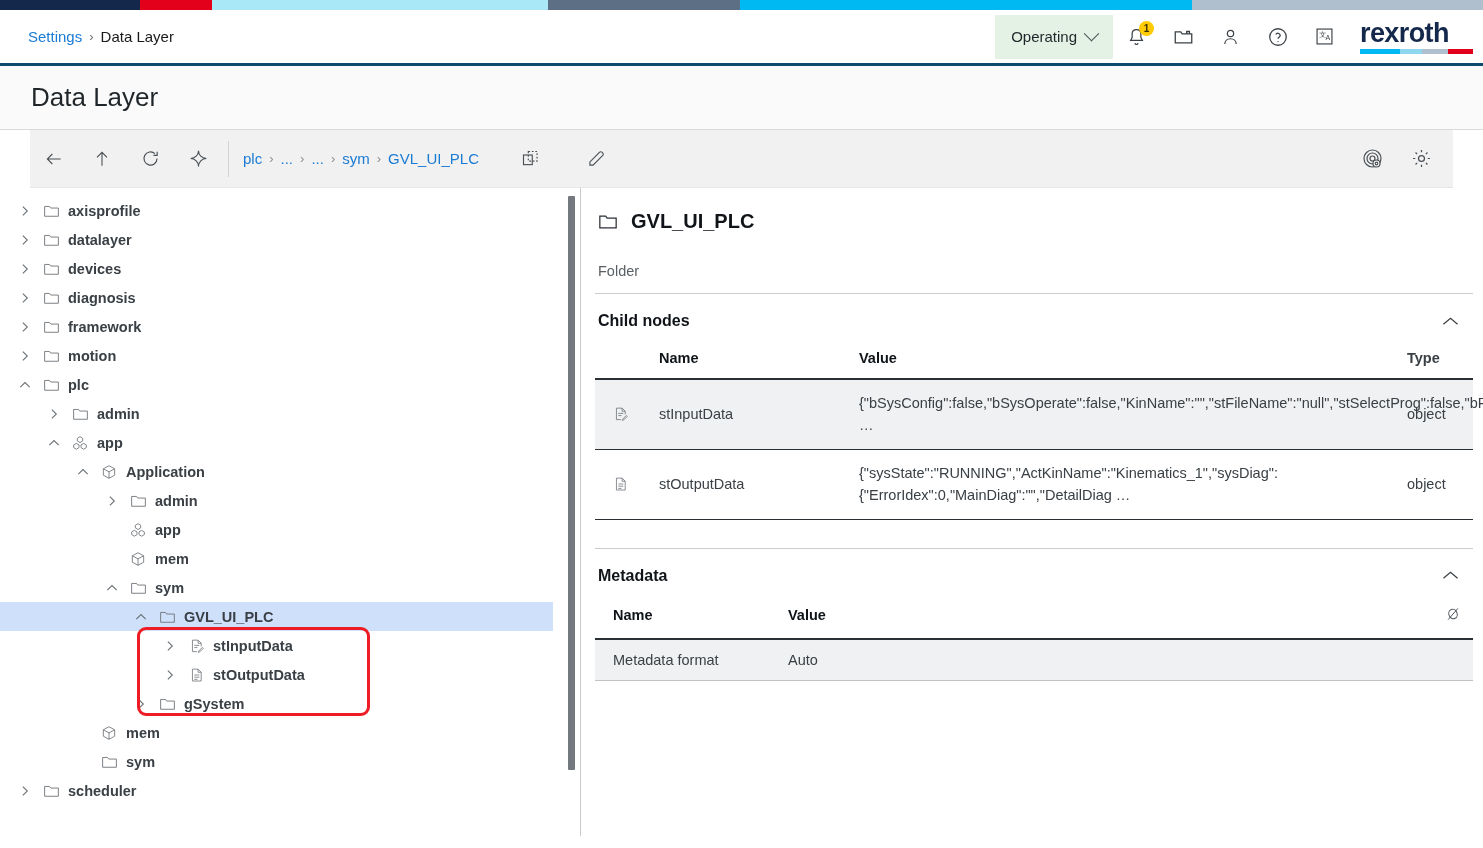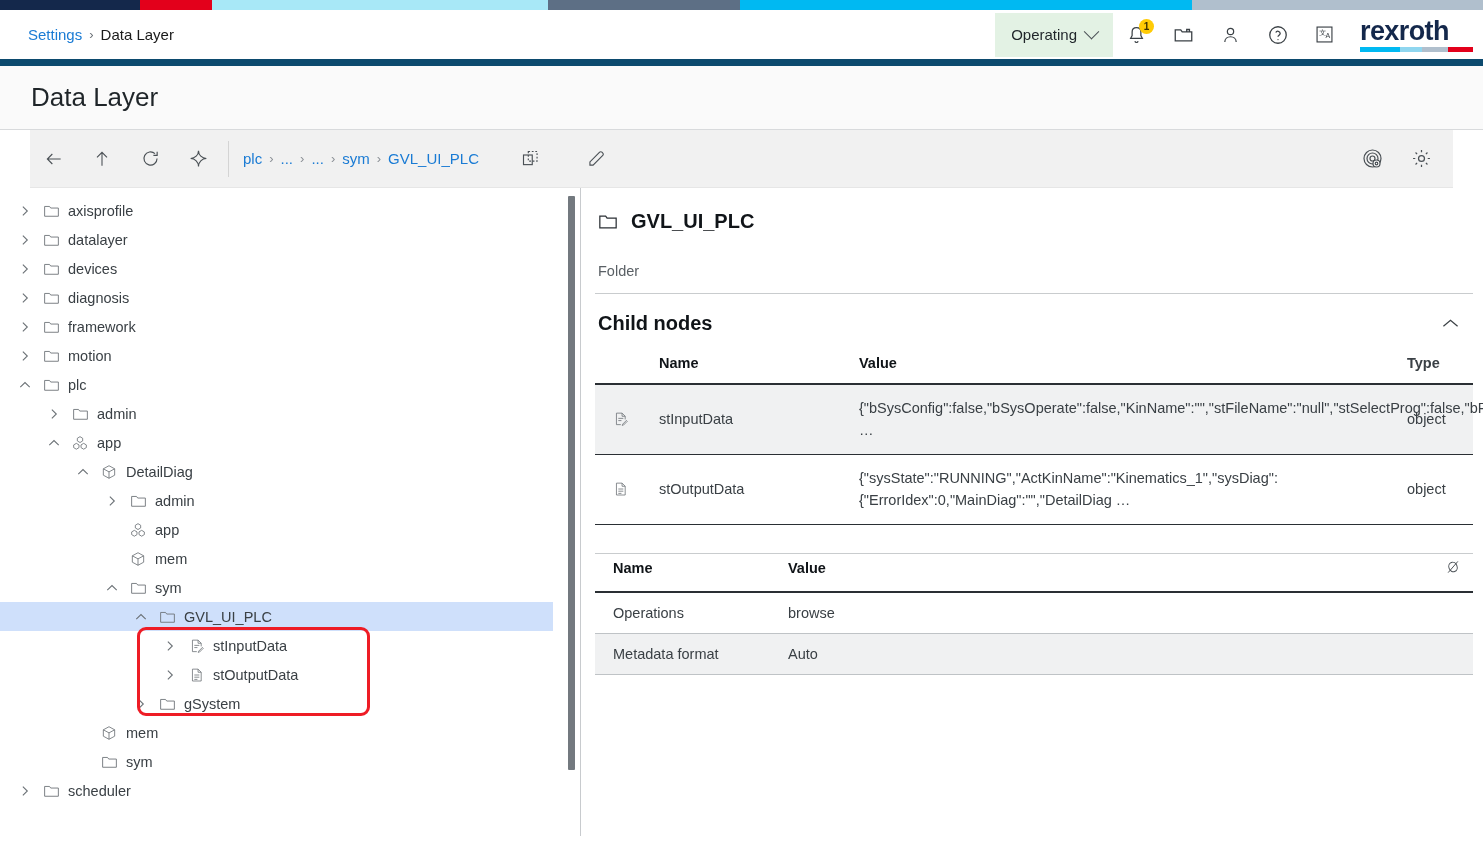--- a/index.html
+++ b/index.html
@@ -12,21 +12,21 @@
   }
   .app { position: relative; width: 1483px; height: 848px; }
 
   
   .colorstrip { display: flex; height: 10px; width: 100%; }
   .colorstrip span { display: block; height: 100%; }
 
   
   .header {
     height: 56px; display: flex; align-items: center;
-    border-bottom: 7px solid #0c4a6e; background: #fff;
+    border-bottom: 3px solid #0c4a6e; background: #fff;
     padding-left: 28px;
   }
   .breadcrumb-top { font-size: 15px; display: flex; align-items: center; gap: 7px; }
   .breadcrumb-top .crumb-link { color: #1a7bd4; cursor: pointer; }
   .breadcrumb-top .crumb-sep { color: #6a7075; font-size: 13px; }
   .breadcrumb-top .crumb-cur { color: #1a1a1a; }
 
   .header-right { margin-left: auto; display: flex; align-items: center; height: 100%; }
   .operating-btn {
     background: #e3f2e4; height: 44px; display: flex; align-items: center;
@@ -79,31 +79,31 @@
 
   
   .tnode { height: 29px; display: flex; align-items: center; font-size: 14.5px;
            color: #3a4045; cursor: pointer; position: relative; }
   .tnode.sel { background: #cfe0fb; }
   .twist { width: 26px; display: flex; align-items: center; justify-content: center;
            flex: 0 0 26px; }
   .twist.empty { visibility: hidden; }
   .ticon { width: 26px; display: flex; align-items: center; justify-content: center;
            flex: 0 0 26px; }
-  .tlabel { padding-left: 4px; white-space: nowrap; }
+  .tlabel { padding-left: 4px; white-space: nowrap; font-weight: bold; }
   .redbox { position: absolute; border: 3px solid #ee1c25; border-radius: 9px;
             pointer-events: none; z-index: 3; }
 
   
   .d-title { display: flex; align-items: center; gap: 13px; font-size: 20px;
              font-weight: bold; color: #101418; margin-bottom: 30px; padding-left: 3px; }
   .d-sub { font-size: 14.5px; color: #5a6065; padding-left: 3px; padding-bottom: 14px;
            border-bottom: 1px solid #c9ccce; }
   .sect-head { display: flex; align-items: center; padding: 18px 14px 16px 3px;
-               font-size: 20px; font-weight: bold; color: #101418; }
+               font-size: 16px; font-weight: bold; color: #101418; }
   .sect-head .caret { margin-left: auto; cursor: pointer; color: #3a4045; }
   table { width: 100%; border-collapse: collapse; }
   th { font-size: 14.5px; font-weight: bold; color: #101418; text-align: left;
        padding: 4px 8px 12px 8px; }
   .child-tbl th { border-bottom: 2px solid #2a2f34; }
   .meta-tbl th { border-bottom: 2px solid #2a2f34; }
   td { font-size: 14.5px; color: #3a4045; padding: 12px 8px; vertical-align: middle; }
   .child-tbl tr.alt td, .meta-tbl tr.alt td { background: #f0f1f2; }
   .child-tbl td { border-bottom: 1px solid #2a2f34; line-height: 1.55; }
   .meta-tbl td { border-bottom: 1px solid #bfc3c6; }
@@ -402,21 +402,21 @@
                 <path d="M1.5 9.5L7 4.2l5.5 5.3"></path>
               </svg>
             </div>
             <div class="ticon">
               <svg fill="none" stroke="#6a7075" stroke-width="1.25" viewBox="0 0 24 24" width="16" height="16">
                 <path d="M12 2.6l8.5 4.6v9.6L12 21.4 3.5 16.8V7.2z"></path>
                 <path d="M3.5 7.2L12 11.8l8.5-4.6"></path>
                 <path d="M12 11.8v9.6"></path>
               </svg>
             </div>
-            <div class="tlabel">DetailDiag</div>
+            <div class="tlabel">Application</div>
           </div>
           <div class="tnode">
             <div style="width: 99px; flex: 0 0 99px;"></div>
             <div class="twist">
               <svg fill="none" stroke="#6a7075" stroke-width="1.25" viewBox="0 0 14 14" width="12" height="12">
                 <path d="M4.5 1.8L9.7 7l-5.2 5.2"></path>
               </svg>
             </div>
             <div class="ticon">
               <svg fill="none" stroke="#6a7075" stroke-width="1.25" viewBox="0 0 24 20" width="17" height="14">
@@ -622,40 +622,43 @@
               </td>
               <td class="c-name">stOutputData</td>
               <td class="valcell">{"sysState":"RUNNING","ActKinName":"Kinematics_1","sysDiag":{"ErrorIdex":0,"MainDiag":"","DetailDiag …</td>
               <td class="c-type">object</td>
             </tr>
           </tbody>
       </table>
 
       <div class="divider-thin"></div>
 
+      <div class="sect-head">
+        <span>Metadata</span>
+        <span class="caret">
+          <svg width="17" height="11" viewBox="0 0 18 11" fill="none" stroke="#3a4045" stroke-width="1.3">
+            <path d="M1.5 8.5L9 2l7.5 6.5"></path>
+          </svg>
+        </span>
+      </div>
 
       <table class="meta-tbl">
         <thead>
           <tr>
             <th class="m-name">Name</th>
             <th class="m-val">Value</th>
             <th class="eye-th">
               <svg width="20" height="18" viewBox="0 0 24 24" fill="none" stroke="#4a5055" stroke-width="1.3" style="display:inline-block">
                 <ellipse cx="12" cy="12" rx="5.5" ry="6.5" transform="rotate(-20 12 12)"></ellipse>
                 <path d="M5.5 19.5L18.5 4.5"></path>
               </svg>
             </th>
           </tr>
         </thead>
         <tbody id="metarows">
-            <tr class="">
-              <td class="m-name">Operations</td>
-              <td class="m-val">browse</td>
-              <td></td>
-            </tr>
             <tr class="alt">
               <td class="m-name">Metadata format</td>
               <td class="m-val">Auto</td>
               <td></td>
             </tr>
           </tbody>
       </table>
     </div>
   </div>
 </div>

